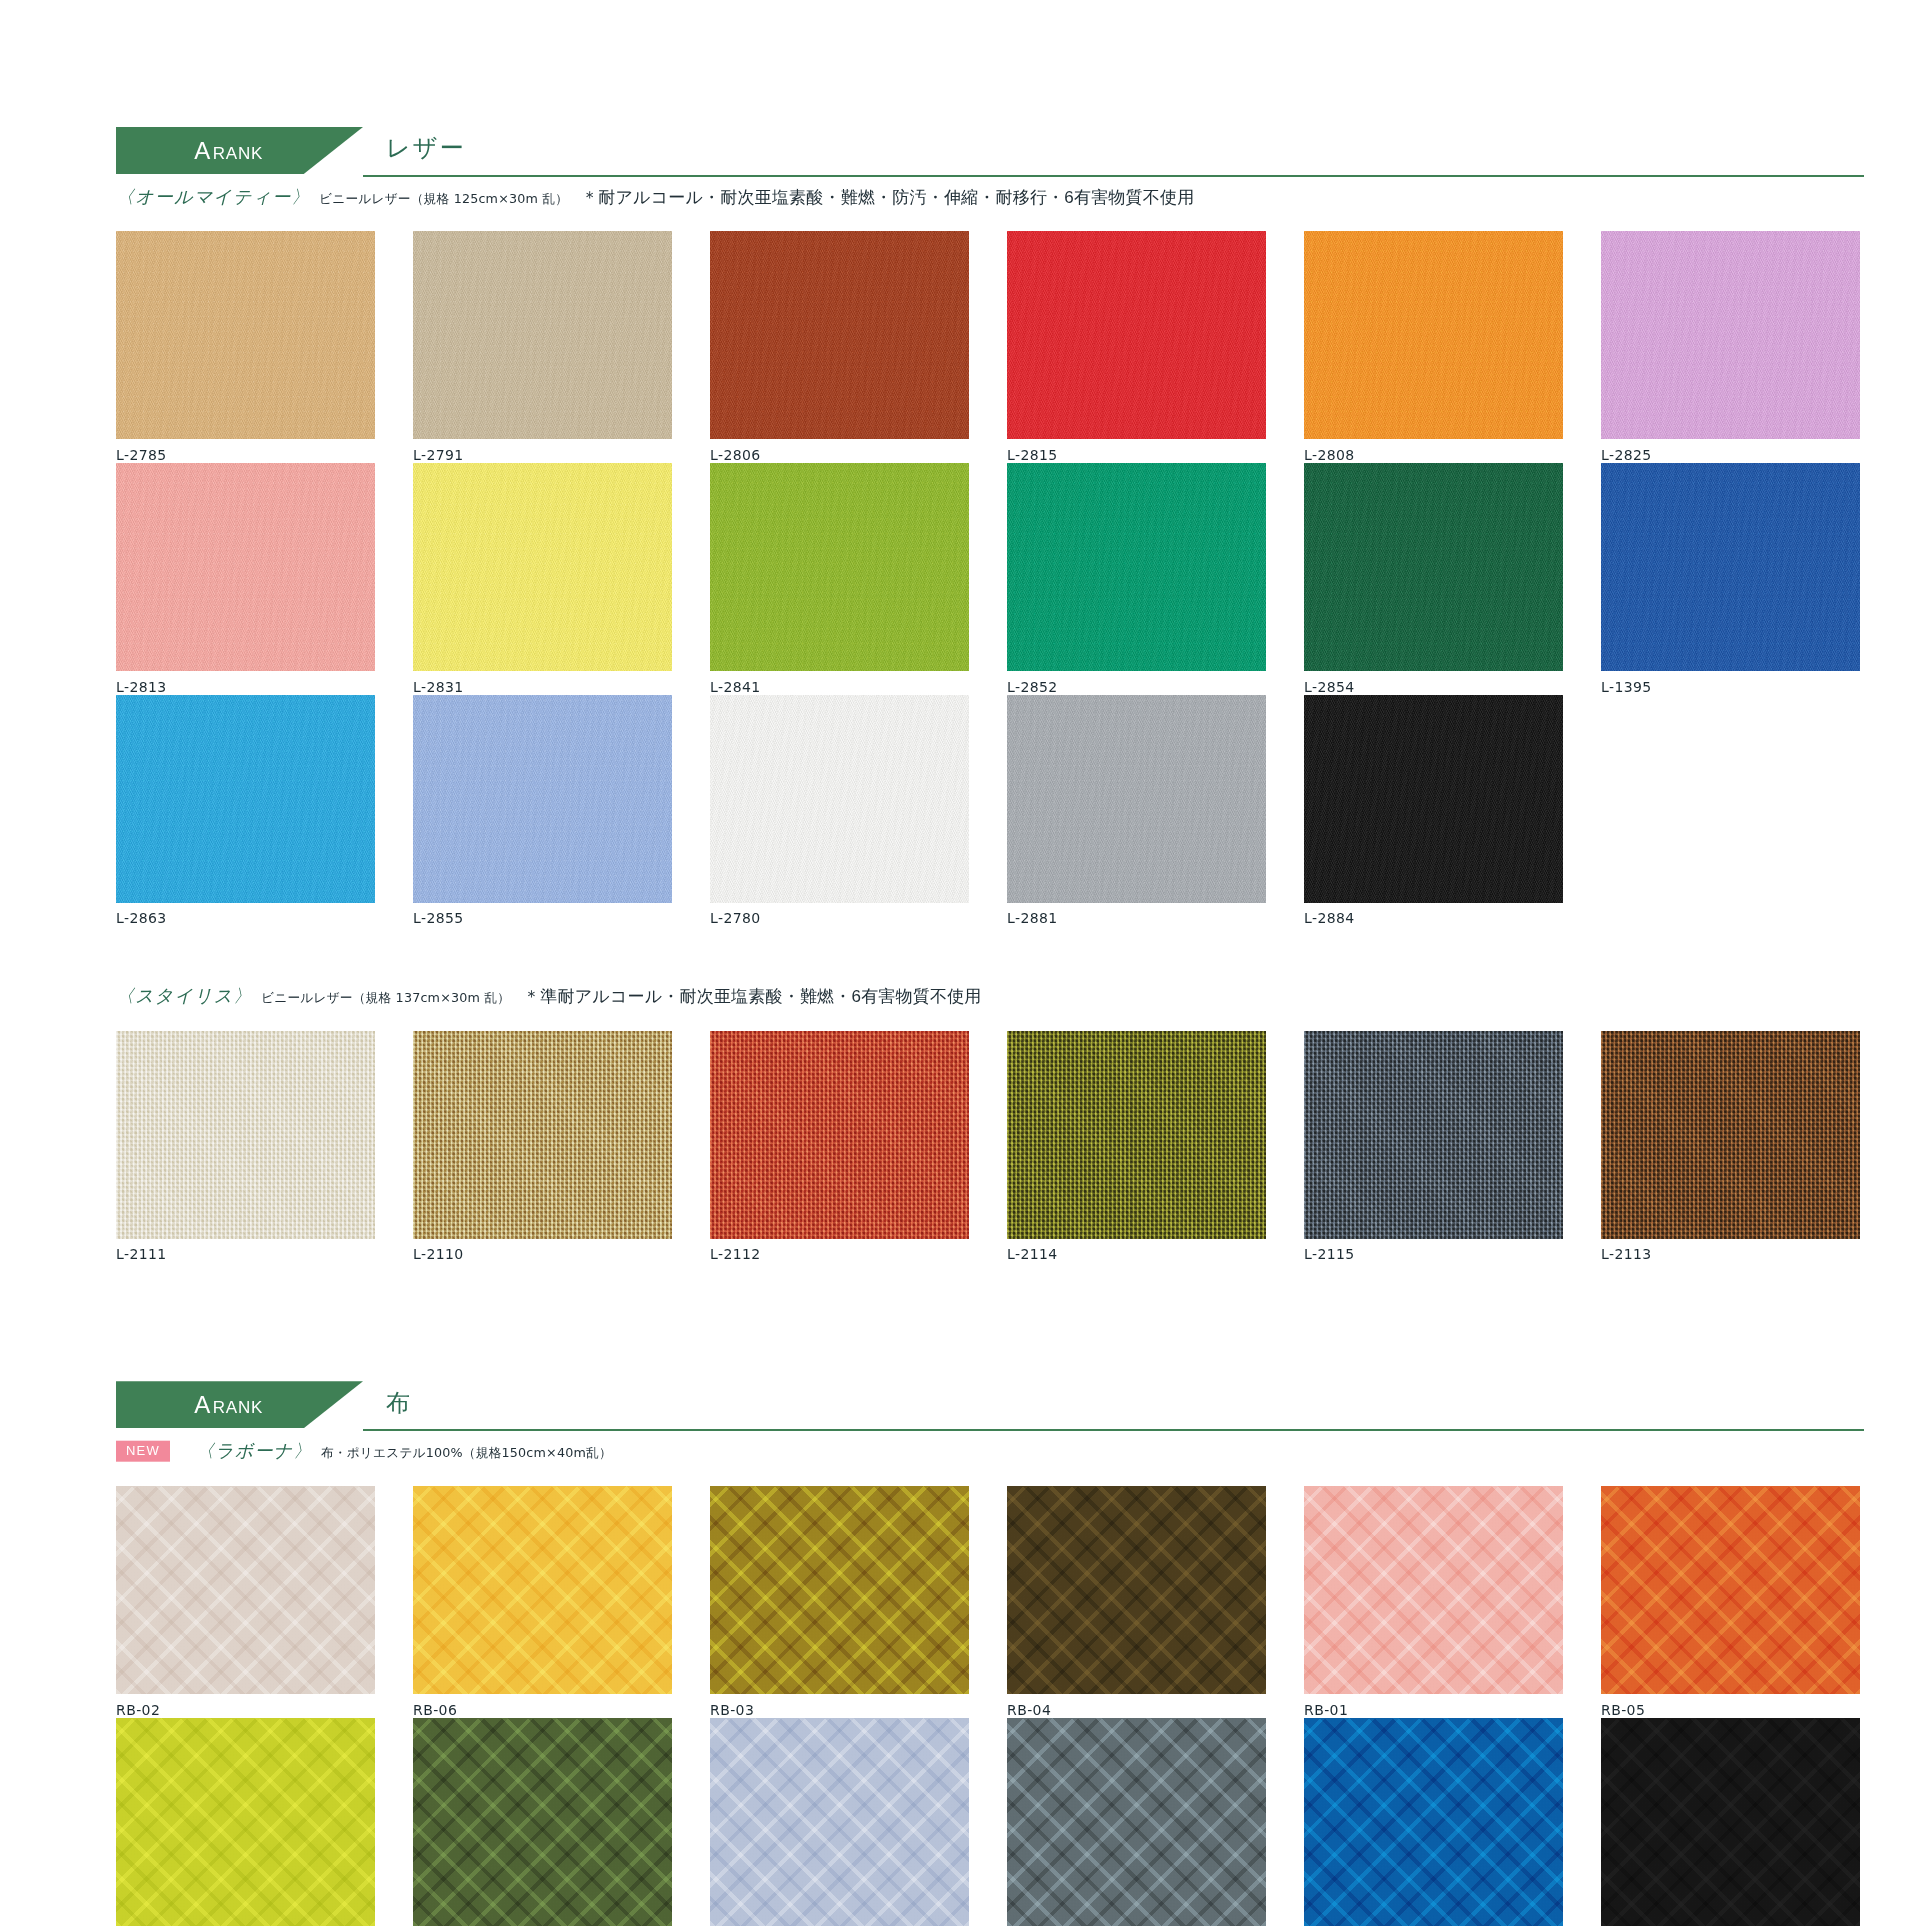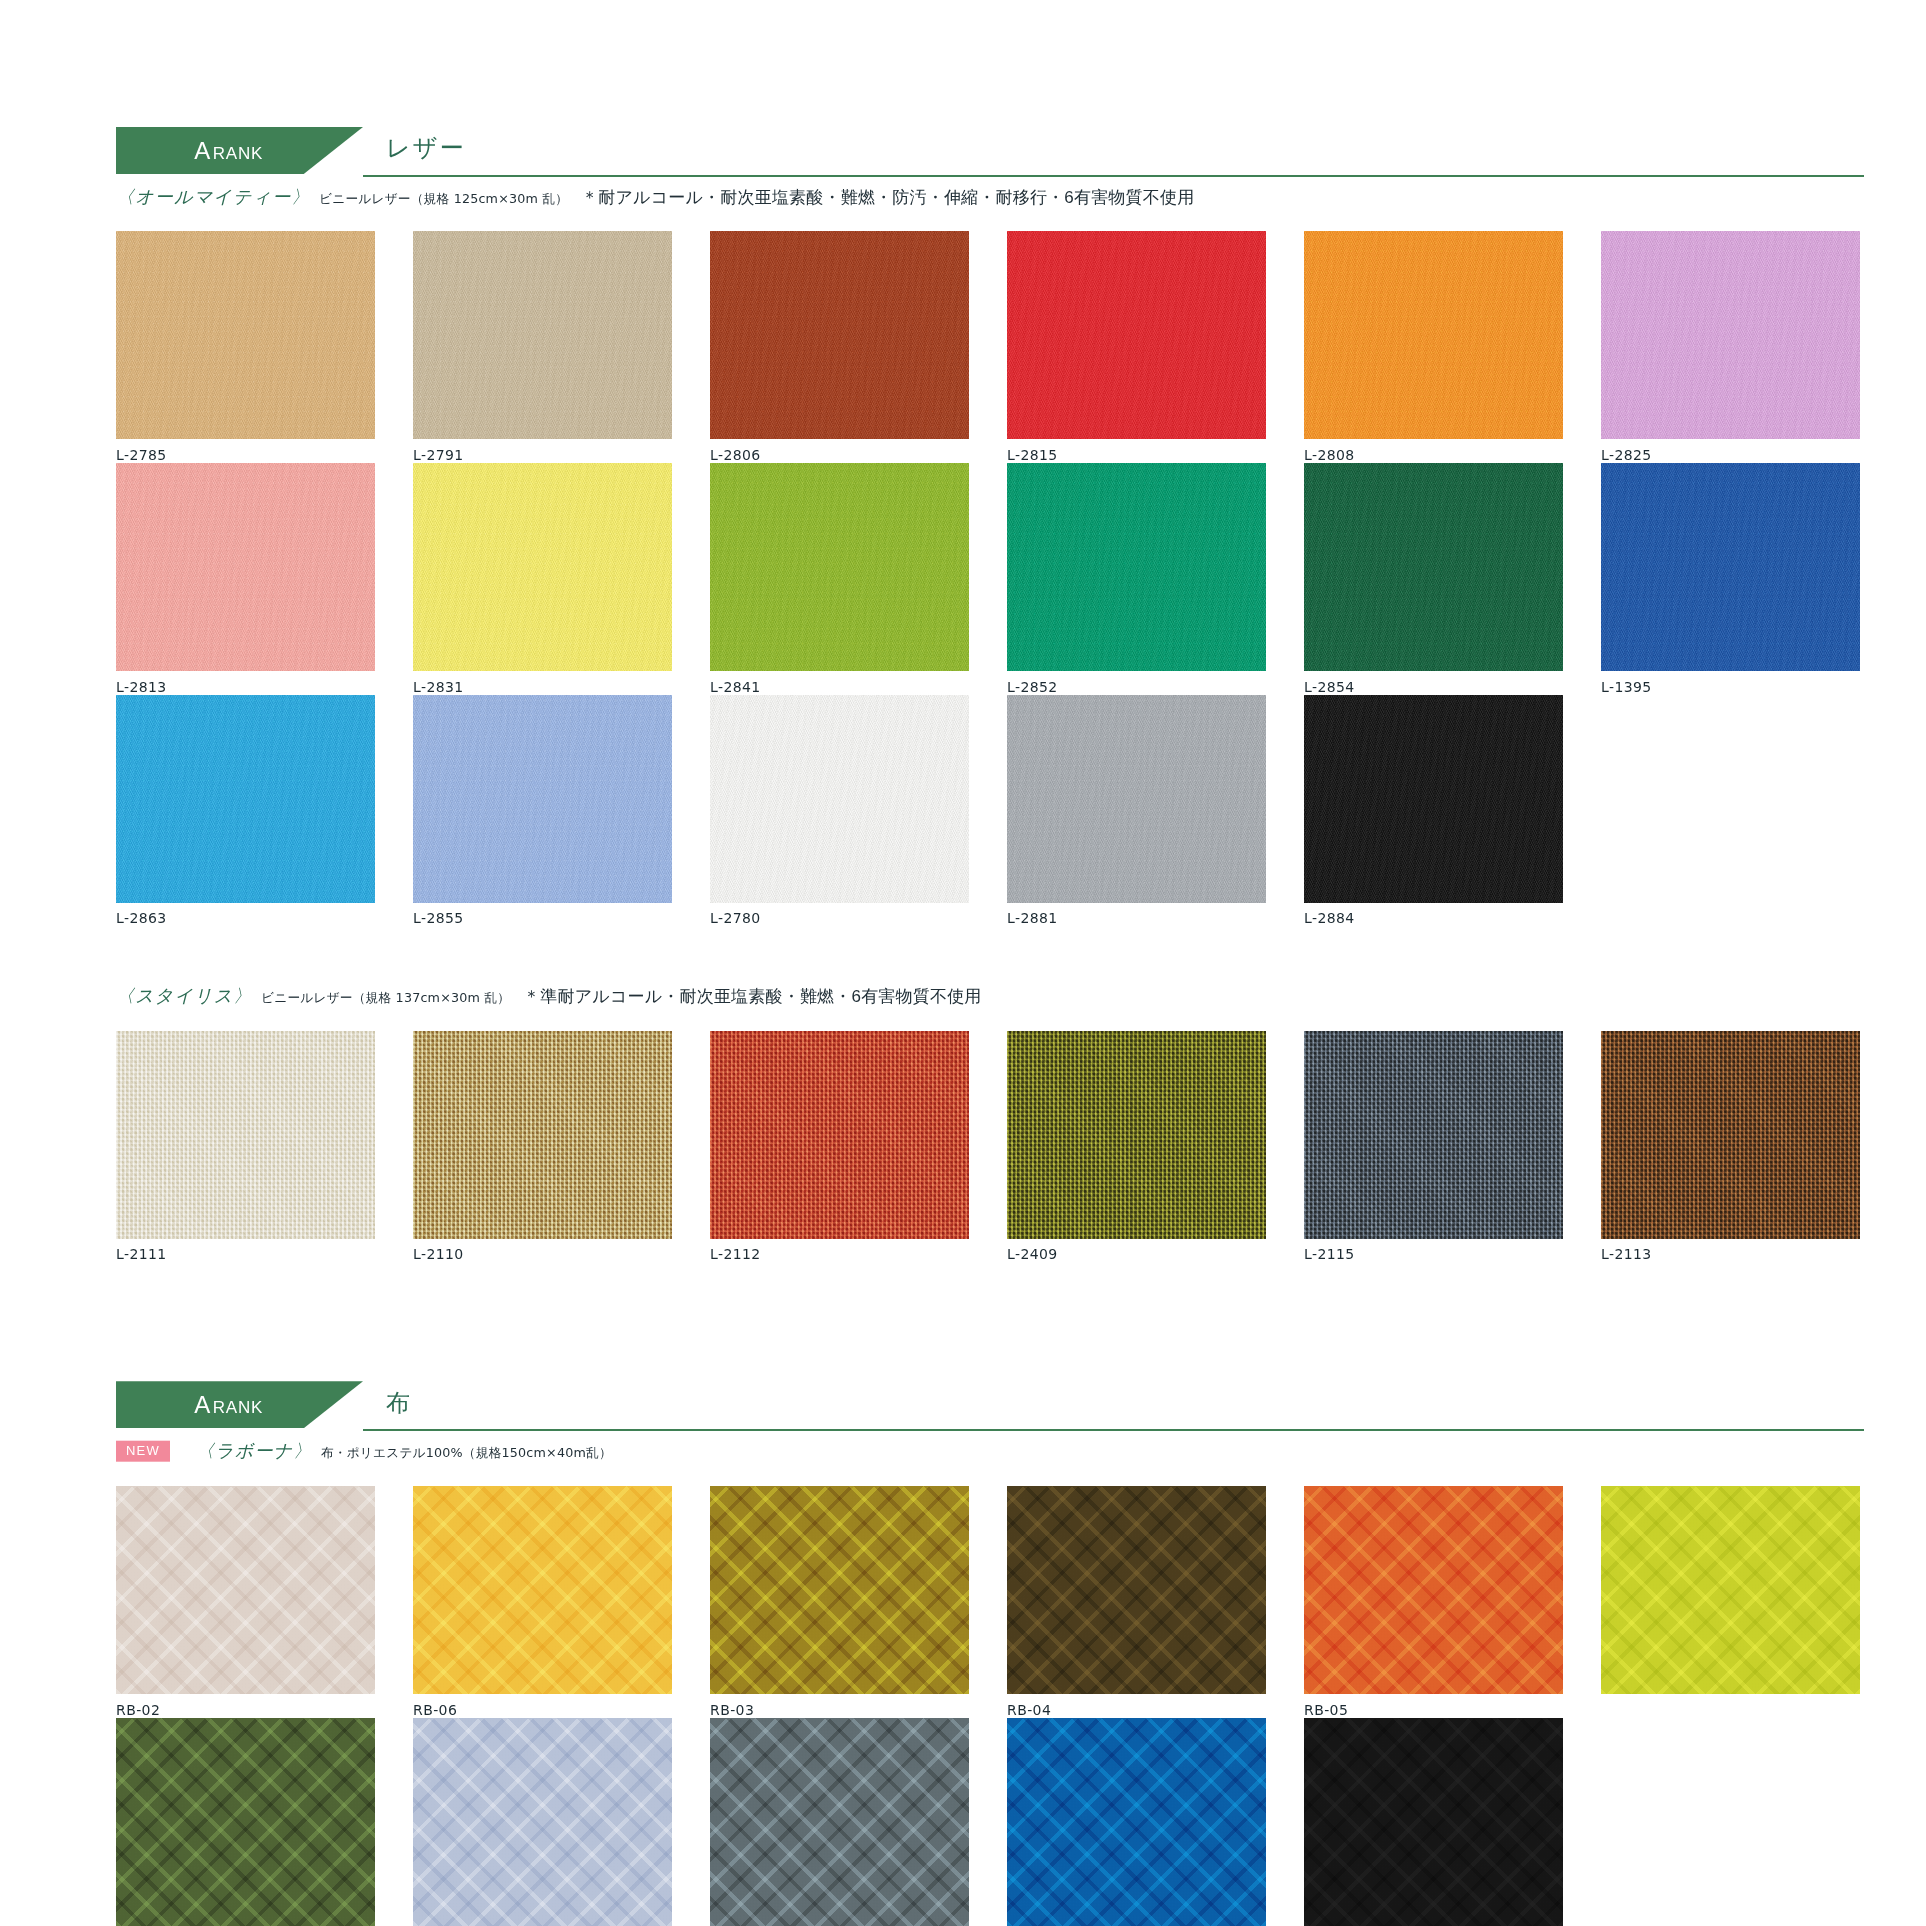--- a/index.html
+++ b/index.html
@@ -283,21 +283,21 @@
       <div class="cell">
         <div class="swatch tex-woven" style="background: rgb(184, 161, 105);"></div>
         <div class="code">L-2110</div>
       </div>
       <div class="cell">
         <div class="swatch tex-woven" style="background: rgb(193, 74, 51);"></div>
         <div class="code">L-2112</div>
       </div>
       <div class="cell">
         <div class="swatch tex-woven" style="background: rgb(107, 108, 36);"></div>
-        <div class="code">L-2409</div>
+        <div class="code">L-2114</div>
       </div>
       <div class="cell">
         <div class="swatch tex-woven" style="background: rgb(74, 83, 92);"></div>
         <div class="code">L-2115</div>
       </div>
       <div class="cell">
         <div class="swatch tex-woven" style="background: rgb(107, 69, 38);"></div>
         <div class="code">L-2113</div>
       </div>
     </div>
@@ -332,20 +332,24 @@
       </div>
       <div class="cell">
         <div class="swatch tex-quilt" style="background: rgb(156, 132, 32);"></div>
         <div class="code">RB-03</div>
       </div>
       <div class="cell">
         <div class="swatch tex-quilt" style="background: rgb(76, 61, 29);"></div>
         <div class="code">RB-04</div>
       </div>
       <div class="cell">
+        <div class="swatch tex-quilt" style="background: rgb(242, 179, 171);"></div>
+        <div class="code">RB-01</div>
+      </div>
+      <div class="cell">
         <div class="swatch tex-quilt" style="background: rgb(224, 97, 42);"></div>
         <div class="code">RB-05</div>
       </div>
       <div class="cell">
         <div class="swatch tex-quilt" style="background: rgb(200, 209, 42);"></div>
       </div>
       <div class="cell">
         <div class="swatch tex-quilt" style="background: rgb(79, 100, 52);"></div>
       </div>
       <div class="cell">

